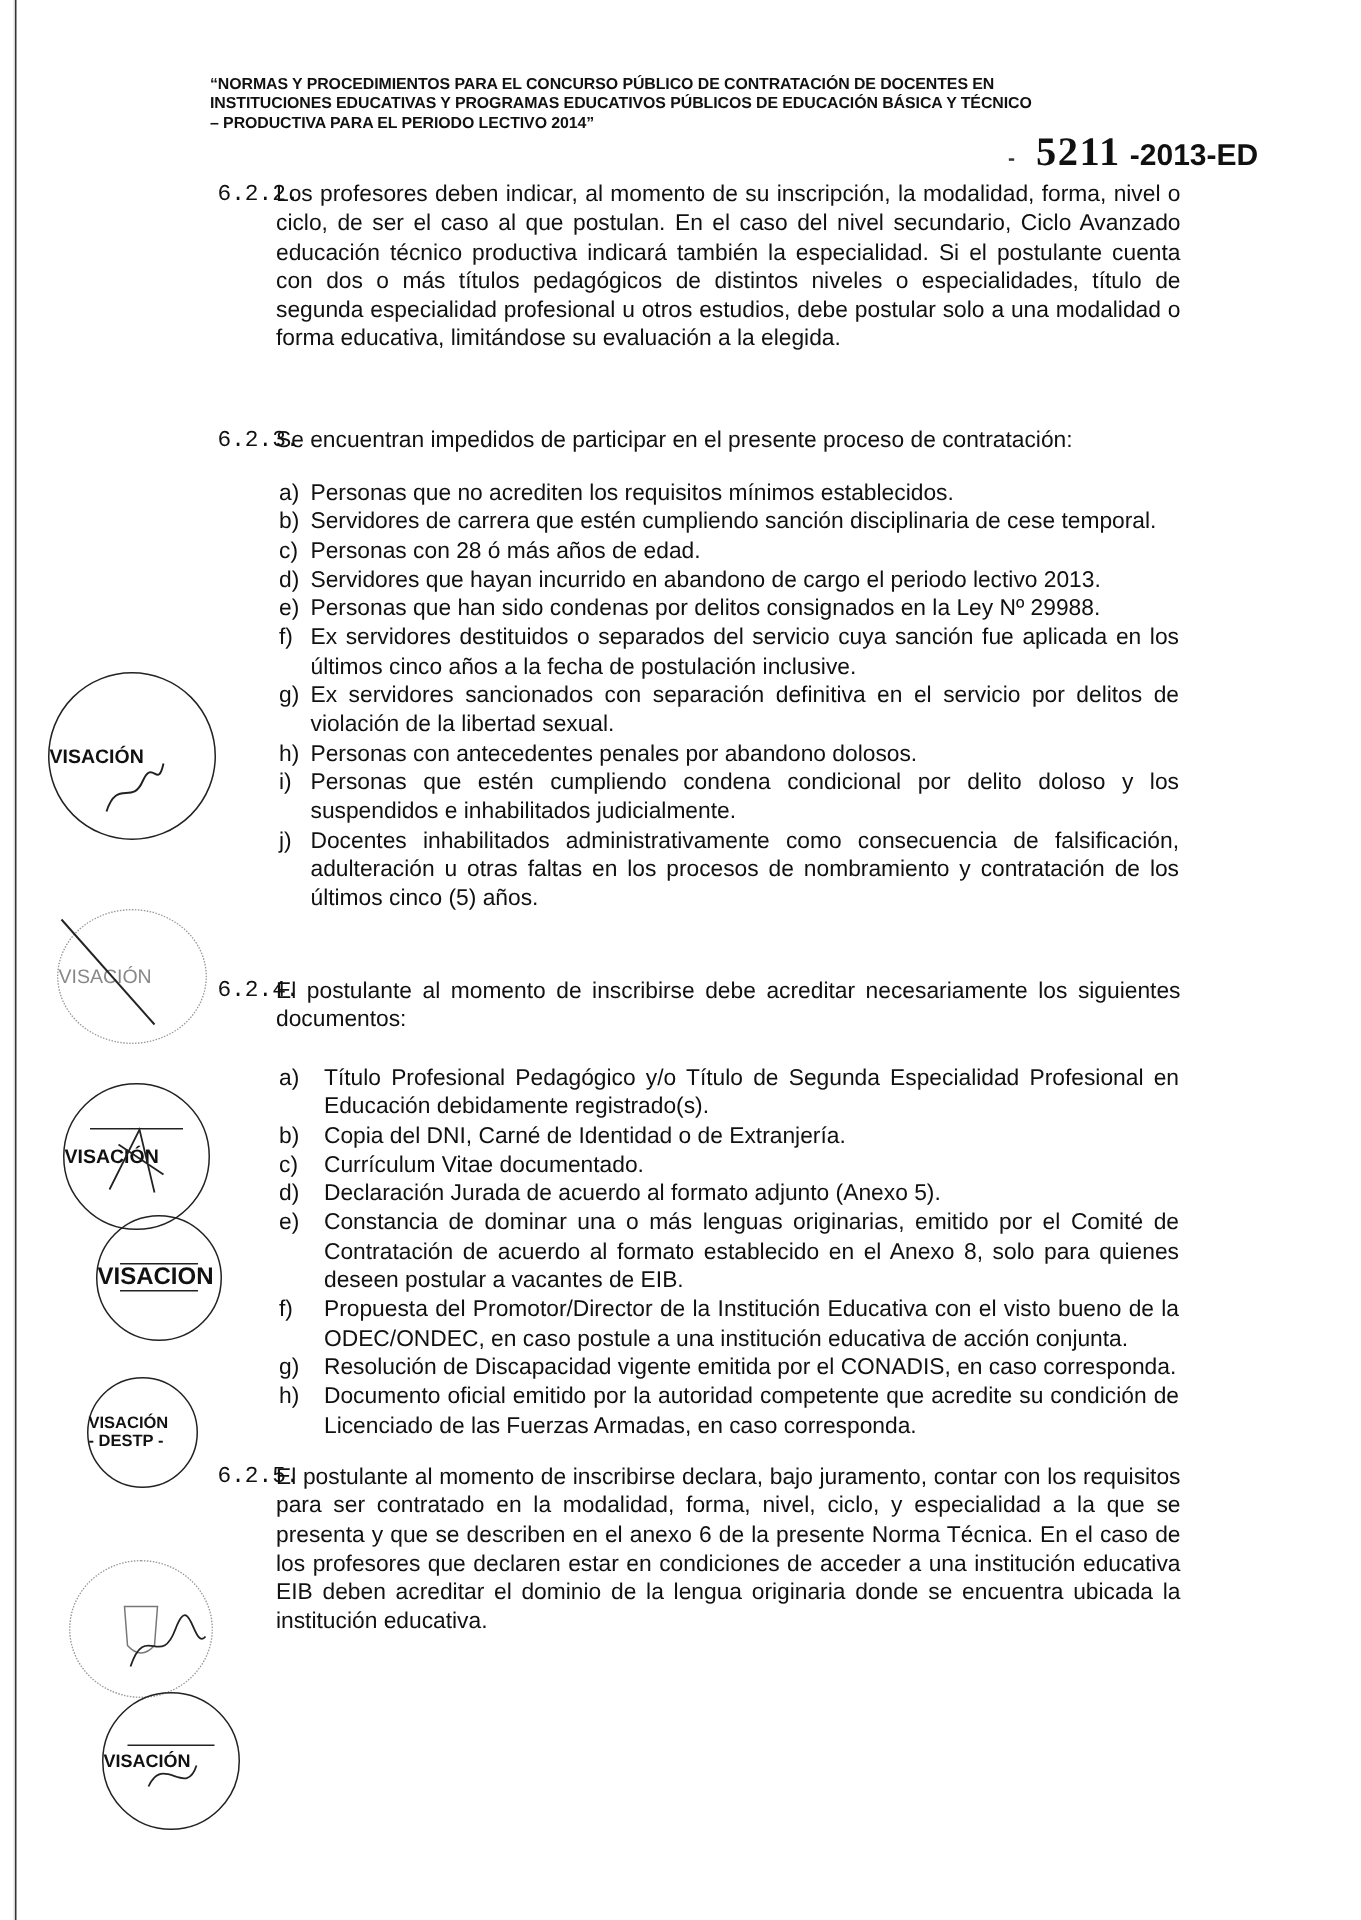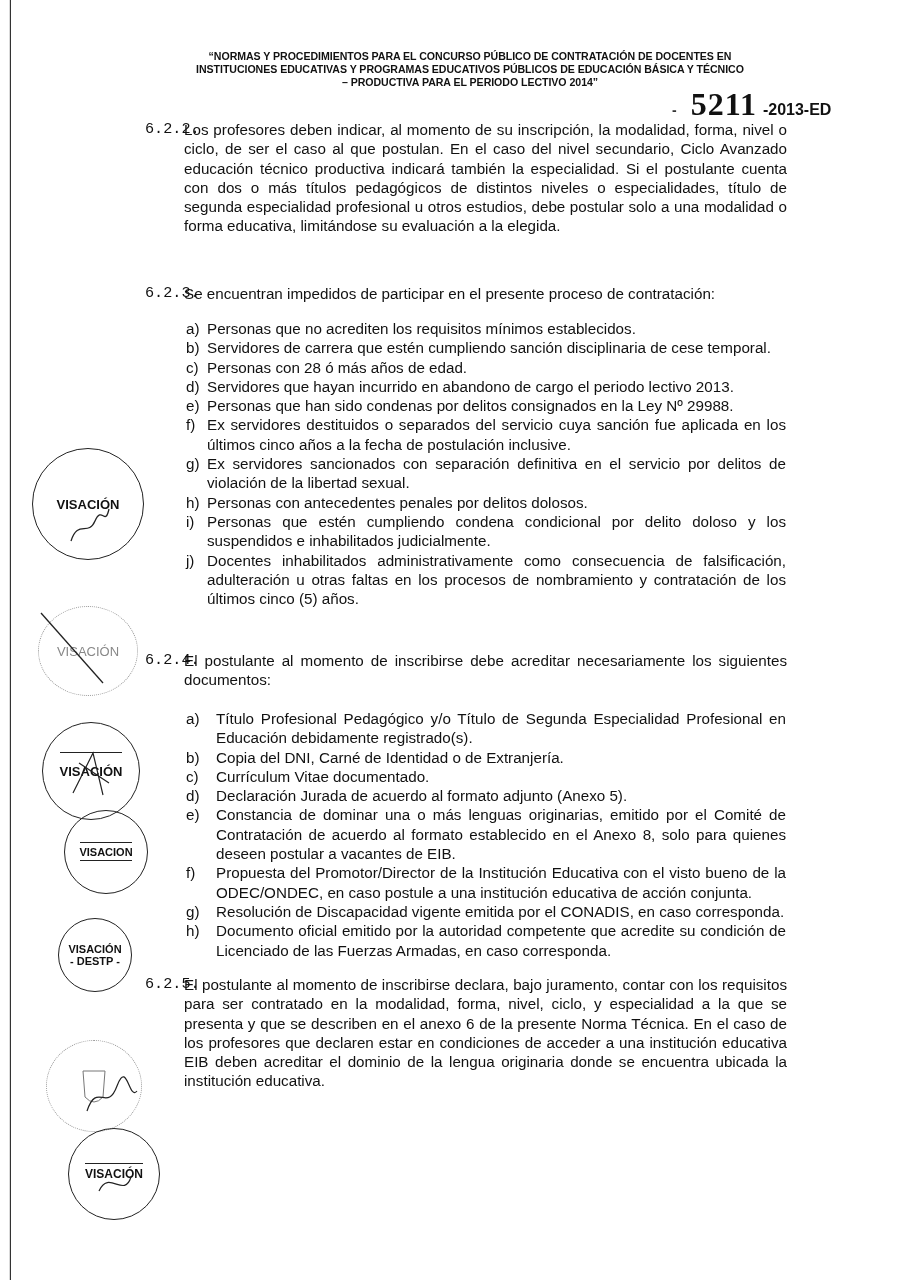--- a/index.html
+++ b/index.html
@@ -5,48 +5,48 @@
     html, body { margin: 0; padding: 0; }
     body {
       width: 907px; height: 1280px; background: #ffffff; position: relative; overflow: hidden;
       font-family: "Liberation Sans", sans-serif; color: #111;
     }
     .scan-edge {
       position: absolute; left: 10px; top: 0; width: 1px; height: 1280px; background: #333;
       box-shadow: -1px 0 0 rgba(0,0,0,0.15);
     }
     .header {
-      position: absolute; top: 50px; left: 140px; width: 660px; text-align: center;
+      position: absolute; top: 50px; left: 140px; width: 660px; 
       font-weight: bold; font-size: 10.6px; line-height: 13px; letter-spacing: -0.05px;
     }
     .resnum {
       position: absolute; top: 86px; left: 672px; font-family: "Liberation Serif", serif; font-weight: bold;
       white-space: nowrap;
     }
     .resnum .tick { font-size: 14px; margin-right: 14px; color: #333; font-family: "Liberation Sans", sans-serif; }
-    .resnum .big { font-size: 32px; letter-spacing: 1px; }
-    .resnum .small { font-family: "Liberation Sans", sans-serif; font-size: 16px; margin-left: 6px; }
+    .resnum .big { font-size: 27px; letter-spacing: 1px; }
+    .resnum .small { font-family: "Liberation Sans", sans-serif; font-size: 20px; margin-left: 6px; }
 
     .body-text { position: absolute; left: 145px; width: 642px; font-size: 15.2px; line-height: 19.3px; }
     .para { display: flex; text-align: justify; }
     .para .num { width: 39px; flex: none; font-family: Liberation Mono, monospace; }
     .para .txt { flex: 1; }
 
     .list { position: absolute; left: 186px; width: 600px; font-size: 15.2px; line-height: 19.3px; }
     .li { display: flex; text-align: justify; }
     .li .lbl { width: 21px; flex: none; }
     .list.wide .li .lbl { width: 30px; }
     .li .txt { flex: 1; }
 
     .stamp { position: absolute; border: 1.5px solid #222; border-radius: 50%; }
     .stamp.faint { border-color: #999; border-style: dotted; }
     .stamp .ring { position: absolute; inset: 0; }
     .stamp .mid {
       position: absolute; left: 0; right: 0; top: 50%; transform: translateY(-50%);
-      text-align: center; font-weight: bold; font-size: 13px; color: #111;
+      font-weight: bold; font-size: 13px; color: #111;
     }
     .stamp.faint .mid { color: #888; font-weight: normal; }
     .stamp .bar { position: absolute; left: 18%; right: 18%; height: 1px; background: #222; }
   </style>
 </head>
 <body>
 
 <div class="scan-edge"></div>
 
 <div class="header">
@@ -96,21 +96,21 @@
   <div class="li">
       <span class="lbl">f)</span>
       <span class="txt">Ex servidores destituidos o separados del servicio cuya sanción fue aplicada en los últimos cinco años a la fecha de postulación inclusive.</span>
     </div>
   <div class="li">
       <span class="lbl">g)</span>
       <span class="txt">Ex servidores sancionados con separación definitiva en el servicio por delitos de violación de la libertad sexual.</span>
     </div>
   <div class="li">
       <span class="lbl">h)</span>
-      <span class="txt">Personas con antecedentes penales por delitos dolosos.</span>
+      <span class="txt">Personas con antecedentes penales por abandono dolosos.</span>
     </div>
   <div class="li">
       <span class="lbl">i)</span>
       <span class="txt">Personas que estén cumpliendo condena condicional por delito doloso y los suspendidos e inhabilitados judicialmente.</span>
     </div>
   <div class="li">
       <span class="lbl">j)</span>
       <span class="txt">Docentes inhabilitados administrativamente como consecuencia de falsificación, adulteración u otras faltas en los procesos de nombramiento y contratación de los últimos cinco (5) años.</span>
     </div>
 </div>
@@ -180,21 +180,21 @@
 <div class="stamp" style="left:42px; top:722px; width:96px; height:96px;">
   <div class="bar" style="top:30%;"></div>
   <div class="mid">VISACIÓN</div>
   <svg class="ring" viewBox="0 0 96 96">
       <path d="M30 70 L 50 30 L 60 72 M 36 40 L 66 60" fill="none" stroke="#222" stroke-width="1.2"></path>
     </svg>
 </div>
 
 <div class="stamp" style="left:64px; top:810px; width:82px; height:82px;">
   <div class="bar" style="top:38%;"></div>
-  <div class="mid" style="font-size:11px;">VISACION</div>
+  <div class="mid" style="font-size:16px;">VISACION</div>
   <div class="bar" style="top:60%;"></div>
 </div>
 
 <div class="stamp" style="left:58px; top:918px; width:72px; height:72px;">
   <div class="mid" style="font-size:11px; line-height:12px;">
     <div>VISACIÓN</div>
     <div>- DESTP -</div>
   </div>
 </div>
 

